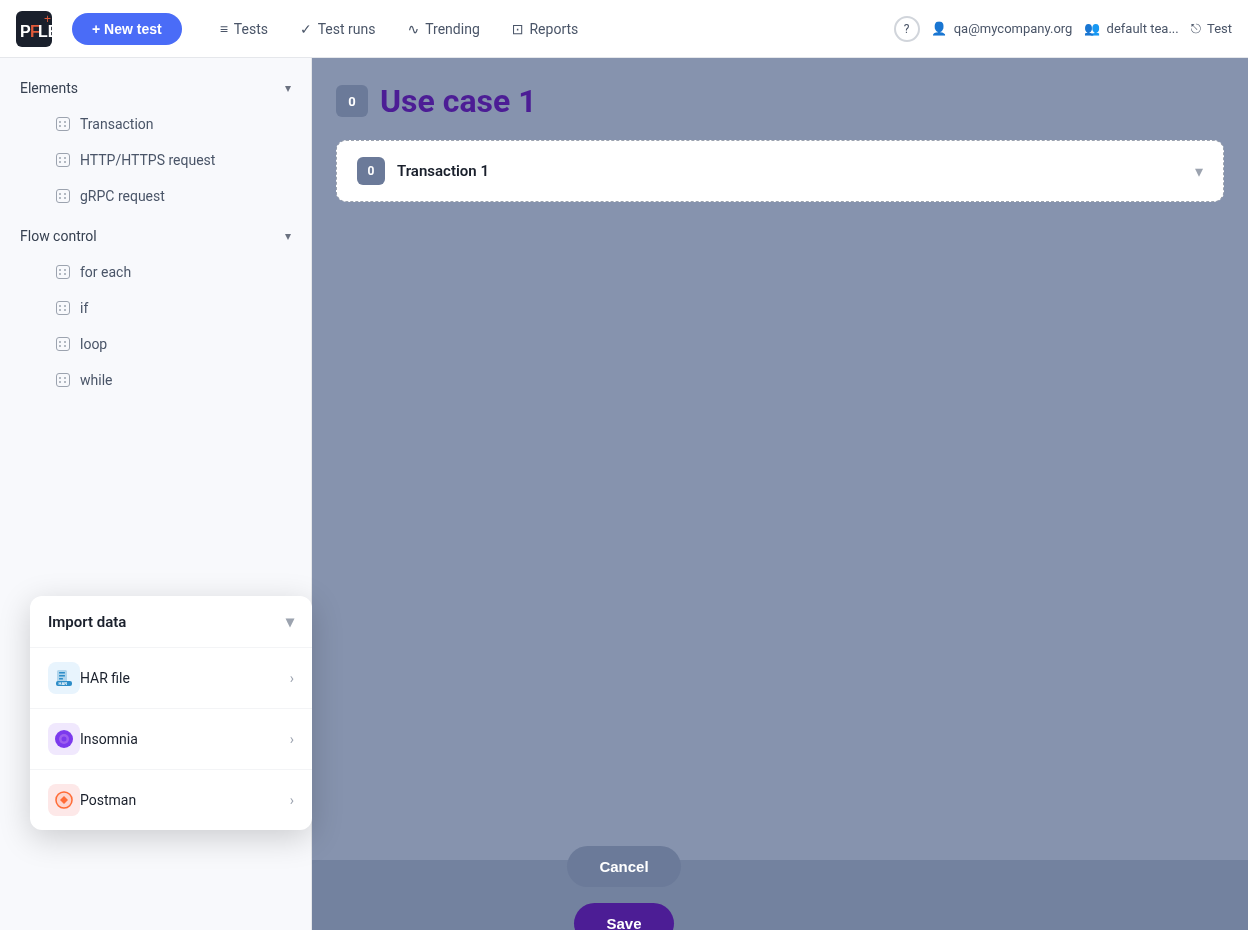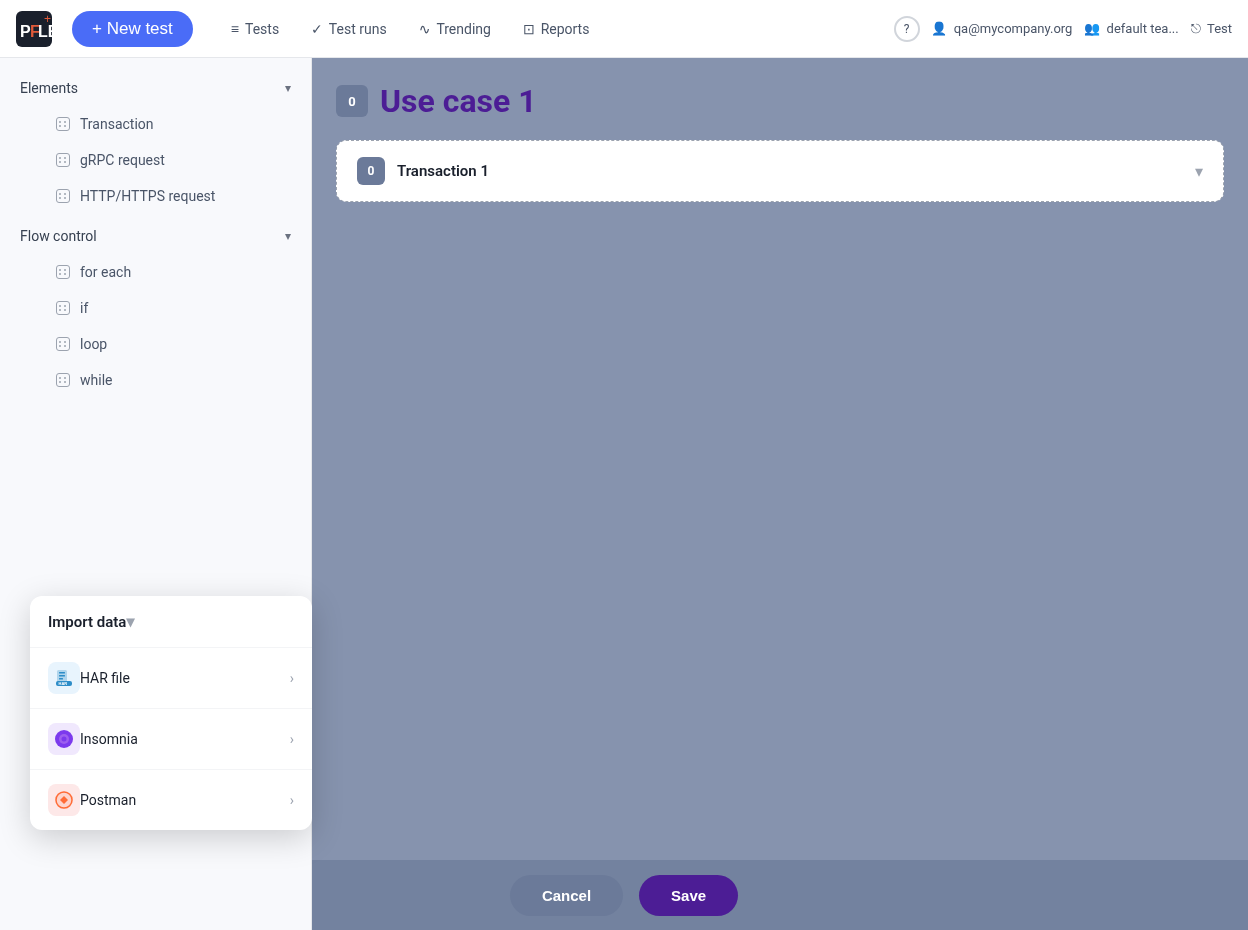--- a/index.html
+++ b/index.html
@@ -28,22 +28,22 @@
       display: flex;
       align-items: center;
       margin-right: 12px;
     }
     .btn-new-test {
       background: #4a6cf7;
       color: #fff;
       border: none;
       border-radius: 24px;
       padding: 8px 20px;
-      font-size: 17px;
-      font-weight: 400;
+      font-size: 14px;
+      font-weight: 700;
       cursor: pointer;
       display: flex;
       align-items: center;
       gap: 6px;
       margin-right: 16px;
     }
     .nav-items {
       display: flex;
       align-items: center;
       gap: 4px;
@@ -226,20 +226,21 @@
       width: 282px;
       background: #fff;
       border-radius: 12px;
       box-shadow: 0 8px 32px rgba(0,0,0,0.18);
       z-index: 100;
       overflow: hidden;
     }
     .import-popup-header {
       display: flex;
       align-items: center;
+      justify-content: space-between;
       padding: 16px 18px;
       font-size: 15px;
       font-weight: 600;
       color: #1a202c;
       border-bottom: 1px solid #f3f4f6;
     }
     .import-item {
       display: flex;
       align-items: center;
       justify-content: space-between;
@@ -280,20 +281,21 @@
       position: absolute;
       bottom: 0;
       left: 0;
       right: 0;
       height: 70px;
       background: rgba(107, 122, 153, 0.7);
       display: flex;
       align-items: center;
       justify-content: center;
       gap: 16px;
+      flex-direction: column;
     }
     .btn-cancel {
       background: #6b7a99;
       color: #fff;
       border: none;
       border-radius: 24px;
       padding: 12px 32px;
       font-size: 15px;
       font-weight: 600;
       cursor: pointer;
@@ -380,32 +382,32 @@
       </div>
       <div class="sidebar-item">
         <div class="drag-handle">
           <div class="drag-dots">
             <div class="dot"></div>
               <div class="dot"></div>
             <div class="dot"></div>
               <div class="dot"></div>
           </div>
         </div>
+        <span>HTTP/HTTPS request</span>
+      </div>
+      <div class="sidebar-item">
+        <div class="drag-handle">
+          <div class="drag-dots">
+            <div class="dot"></div>
+              <div class="dot"></div>
+            <div class="dot"></div>
+              <div class="dot"></div>
+          </div>
+        </div>
         <span>gRPC request</span>
-      </div>
-      <div class="sidebar-item">
-        <div class="drag-handle">
-          <div class="drag-dots">
-            <div class="dot"></div>
-              <div class="dot"></div>
-            <div class="dot"></div>
-              <div class="dot"></div>
-          </div>
-        </div>
-        <span>HTTP/HTTPS request</span>
       </div>
     </div>
 
     <div class="sidebar-section">
       <div class="sidebar-section-header">
         <span>Flow control</span>
         <span class="chevron">▾</span>
       </div>
       <div class="sidebar-item">
         <div class="drag-handle">

